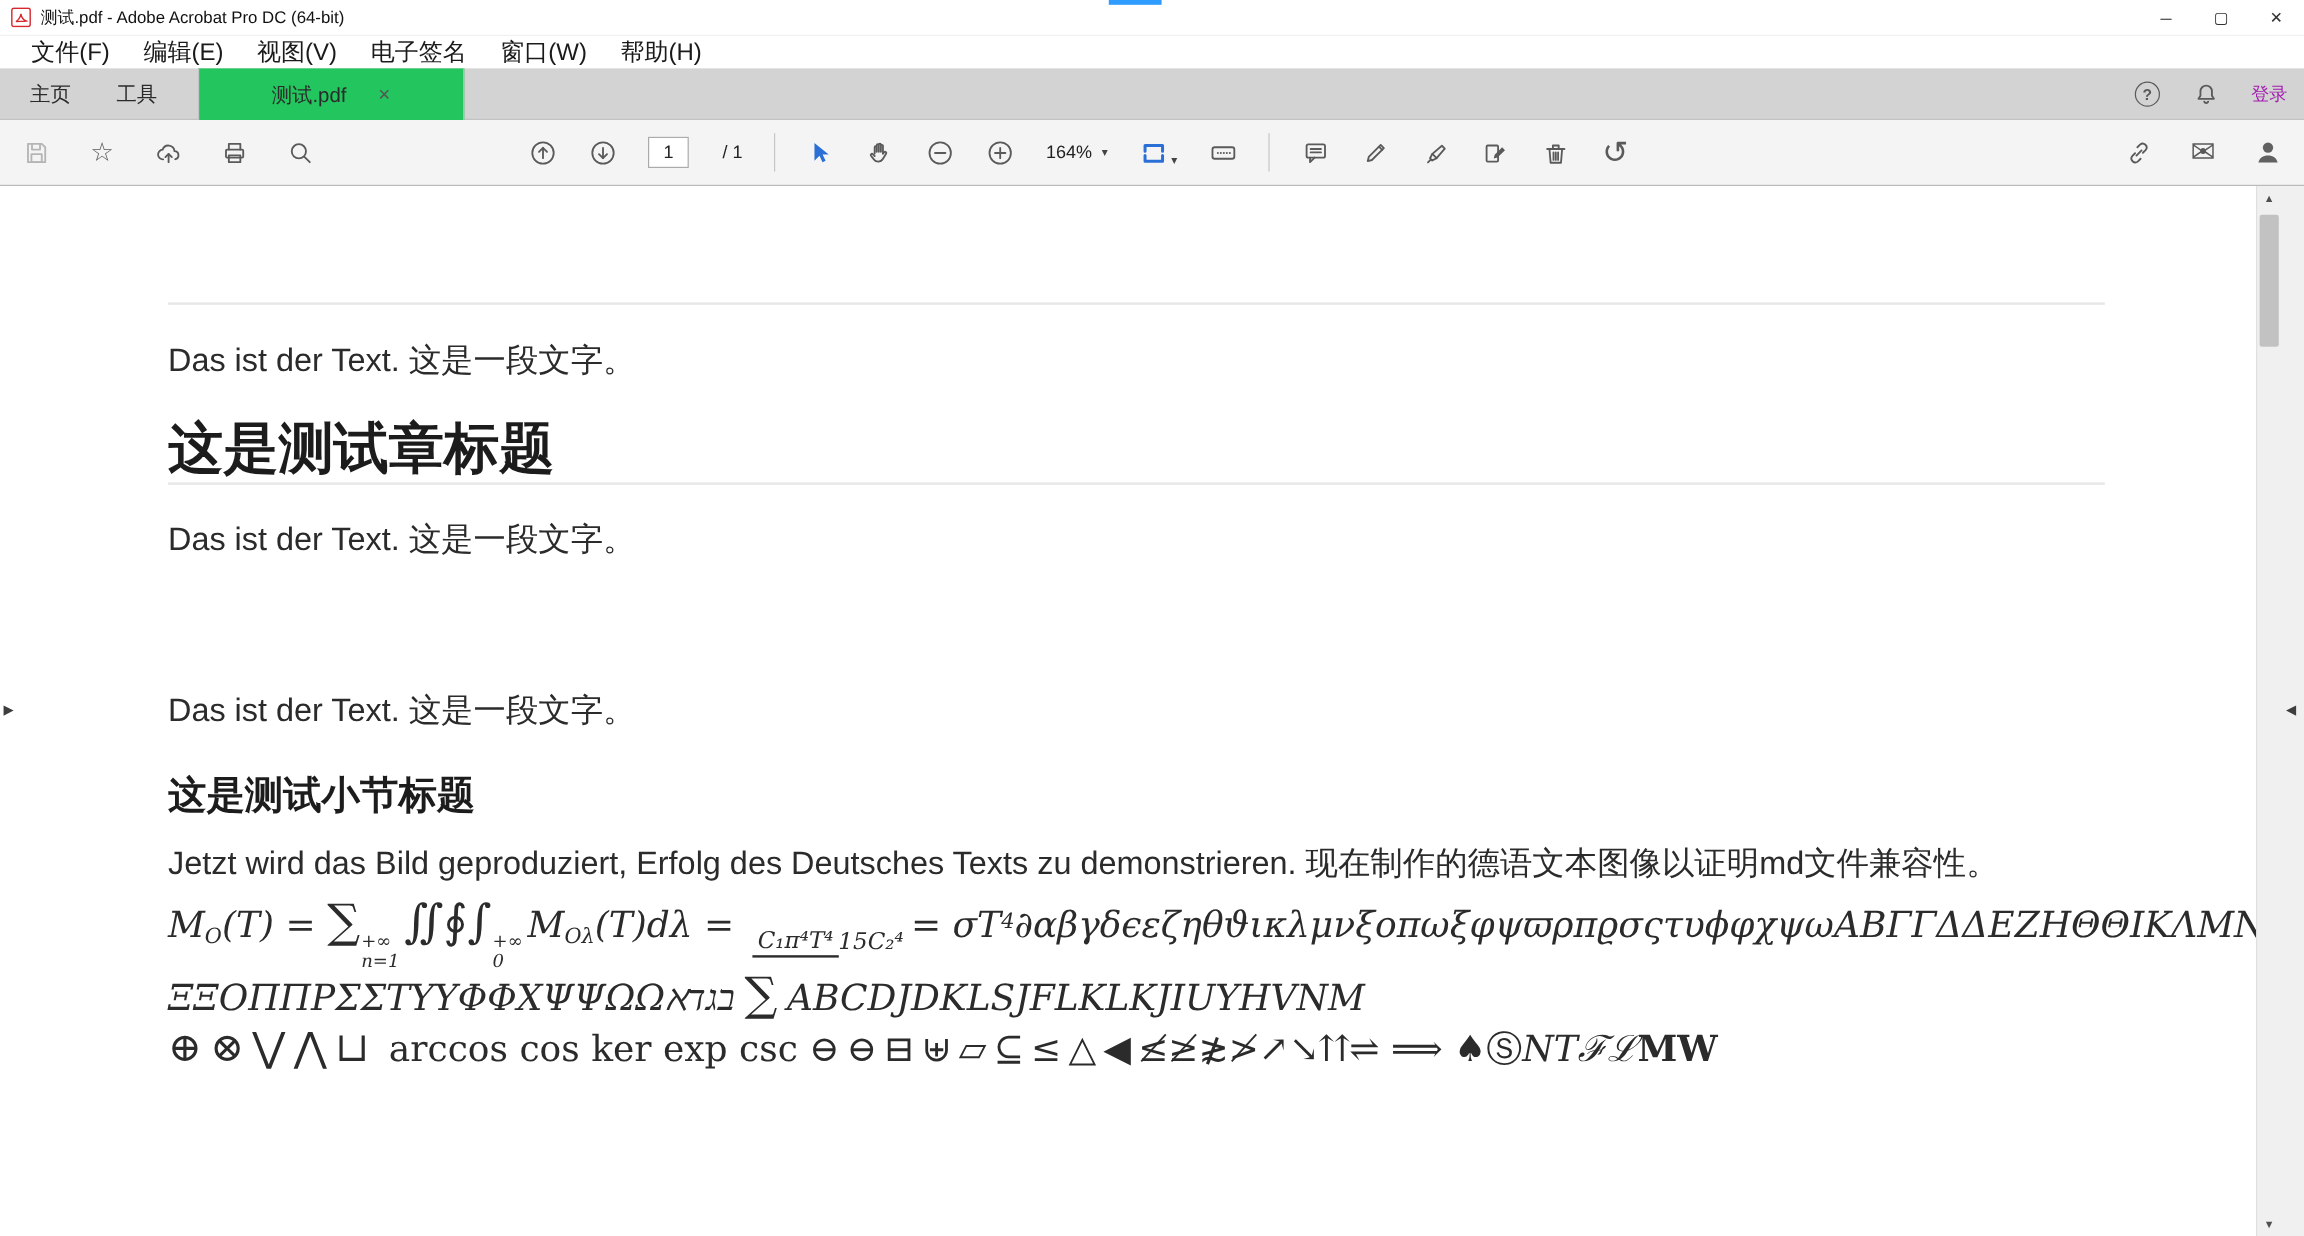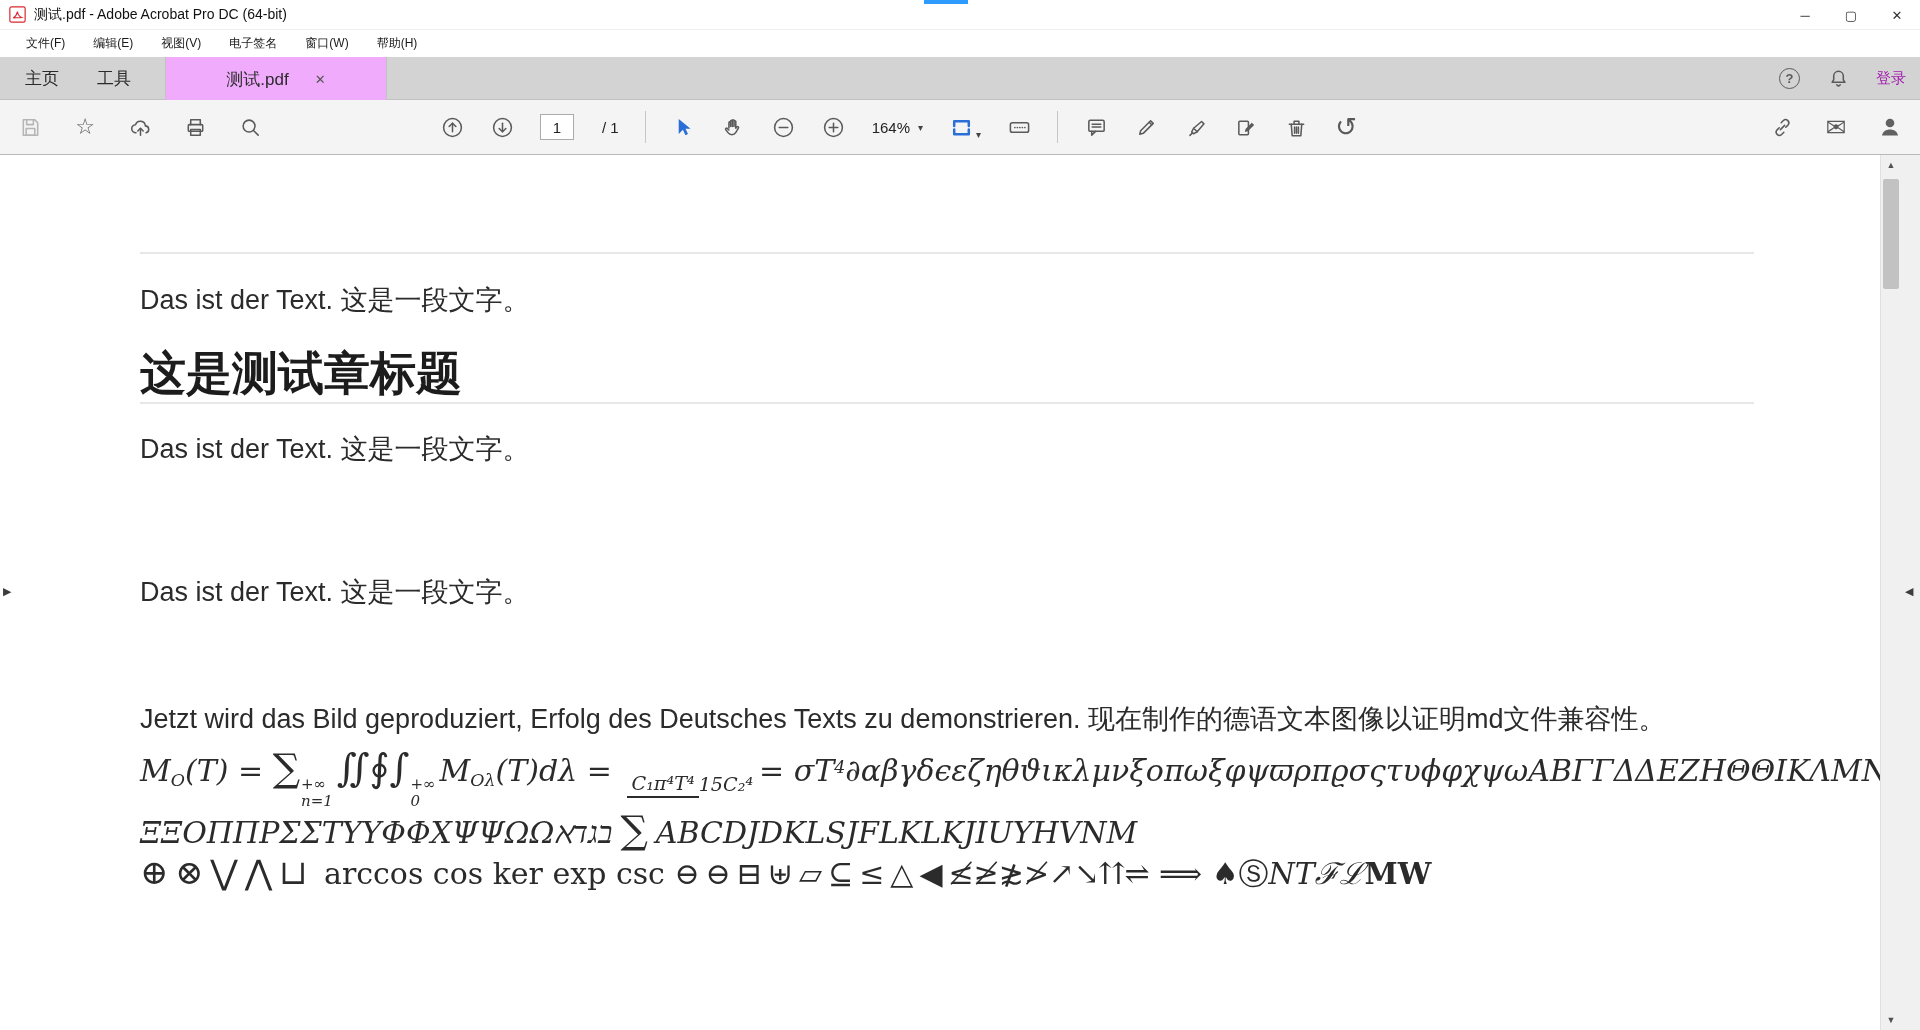--- a/index.html
+++ b/index.html
@@ -13,30 +13,30 @@
   #titlebar .appicon { width:17px; height:17px; margin:0 8px 0 9px; }
   #titlebar .wtitle { font-size:14px; color:#111; }
   .bluestrip { position:absolute; left:924px; top:0; width:44px; height:4px; background:#2e9bff; }
   .winbtns { position:absolute; right:0; top:0; height:30px; display:flex; }
   .winbtn { width:46px; height:30px; display:flex; align-items:center; justify-content:center;
     font-size:13px; color:#333; cursor:default; }
 
   
   #menubar { position:absolute; left:0; top:30px; width:1920px; height:27px; background:#ffffff;
     display:flex; align-items:center; padding-left:12px; }
-  .menu-item { font-size:12px; color:#1a1a1a; padding:3px 14px; }
+  .menu-item { font-size:20px; color:#1a1a1a; padding:3px 14px; }
 
   
   #tabbar { position:absolute; left:0; top:57px; width:1920px; height:43px; background:#d3d3d3;
     border-bottom:1px solid #c2c2c2; }
   .simpletab { position:absolute; top:0; height:43px; display:flex; align-items:center;
     font-size:17px; color:#2a2a2a; padding:0 12px; }
   #tab-home { left:13px; }
   #tab-tools { left:85px; }
-  .doc-tab { position:absolute; left:165px; top:0; width:222px; height:44px; background:#f0abfc;
+  .doc-tab { position:absolute; left:165px; top:0; width:222px; height:44px; background:#22c55e;
     border-left:1px solid #c2c2c2; border-right:1px solid #c2c2c2;
     display:flex; align-items:center; justify-content:center; gap:26px; font-size:17px; color:#2a2a2a; }
   .doc-tab .closex { font-size:13px; color:#555; }
   .tabbar-right { position:absolute; right:14px; top:0; height:43px; display:flex; align-items:center; gap:26px; }
   .helpcircle { width:21px; height:21px; border:1.6px solid #5a5a5a; border-radius:50%;
     display:flex; align-items:center; justify-content:center; font-size:13px; color:#5a5a5a; font-weight:bold; }
   .signin { font-size:15px; color:#a21caf; }
 
   
   #toolbar { position:absolute; left:0; top:100px; width:1920px; height:55px; background:#f4f4f4;
@@ -300,20 +300,21 @@
 
     <div class="rule" style="top:97px;"></div>
     <div class="blk para" style="top:127px;">Das ist der Text. 这是一段文字。</div>
 
     <div class="blk h2" style="top:188px;">这是测试章标题</div>
     <div class="rule" style="top:247px;"></div>
     <div class="blk para" style="top:276px;">Das ist der Text. 这是一段文字。</div>
 
     <div class="blk para" style="top:419px;">Das ist der Text. 这是一段文字。</div>
 
+    <div class="blk h4" style="top:486px;">这是测试小节标题</div>
     <div class="blk para" style="top:546px;">Jetzt wird das Bild geproduziert, Erfolg des Deutsches Texts zu demonstrieren. 现在制作的德语文本图像以证明md文件兼容性。</div>
 
     <div class="blk math" style="top:590px;">
       <i>M</i><span class="msub">O</span><i>(T) = </i><span class="bigop">∑</span><span class="limits">
           <span>+∞</span>
           <span>n=1</span>
         </span><span class="bigop">∬∮∫</span><span class="limits">
           <span>+∞</span>
           <span>0</span>
         </span><i>M</i><span class="msub">Oλ</span><i>(T)dλ = </i><span class="frac">

